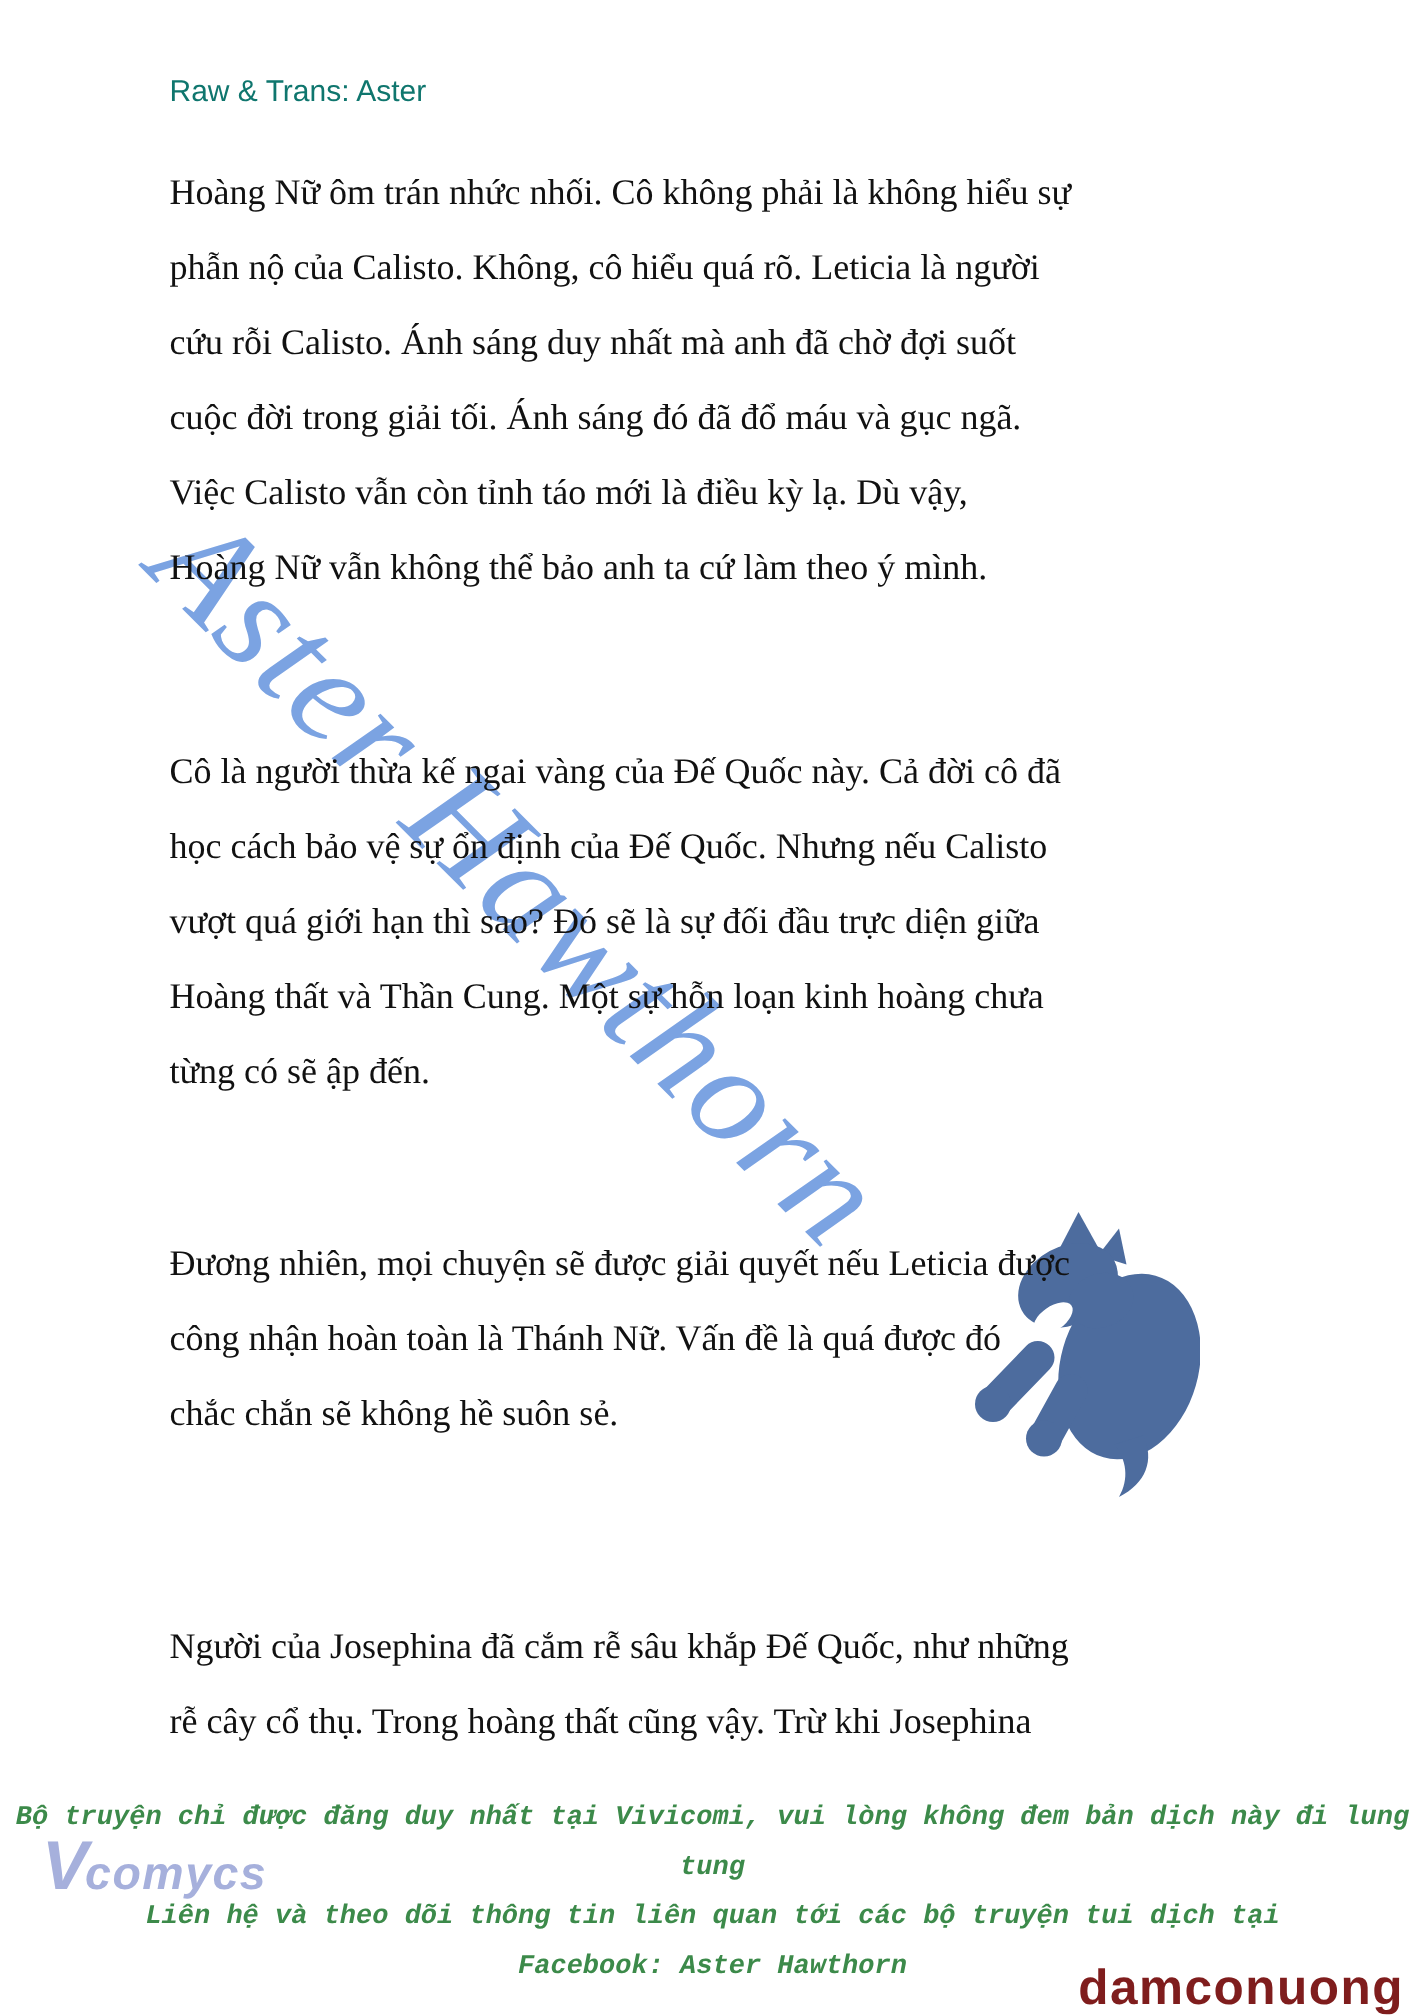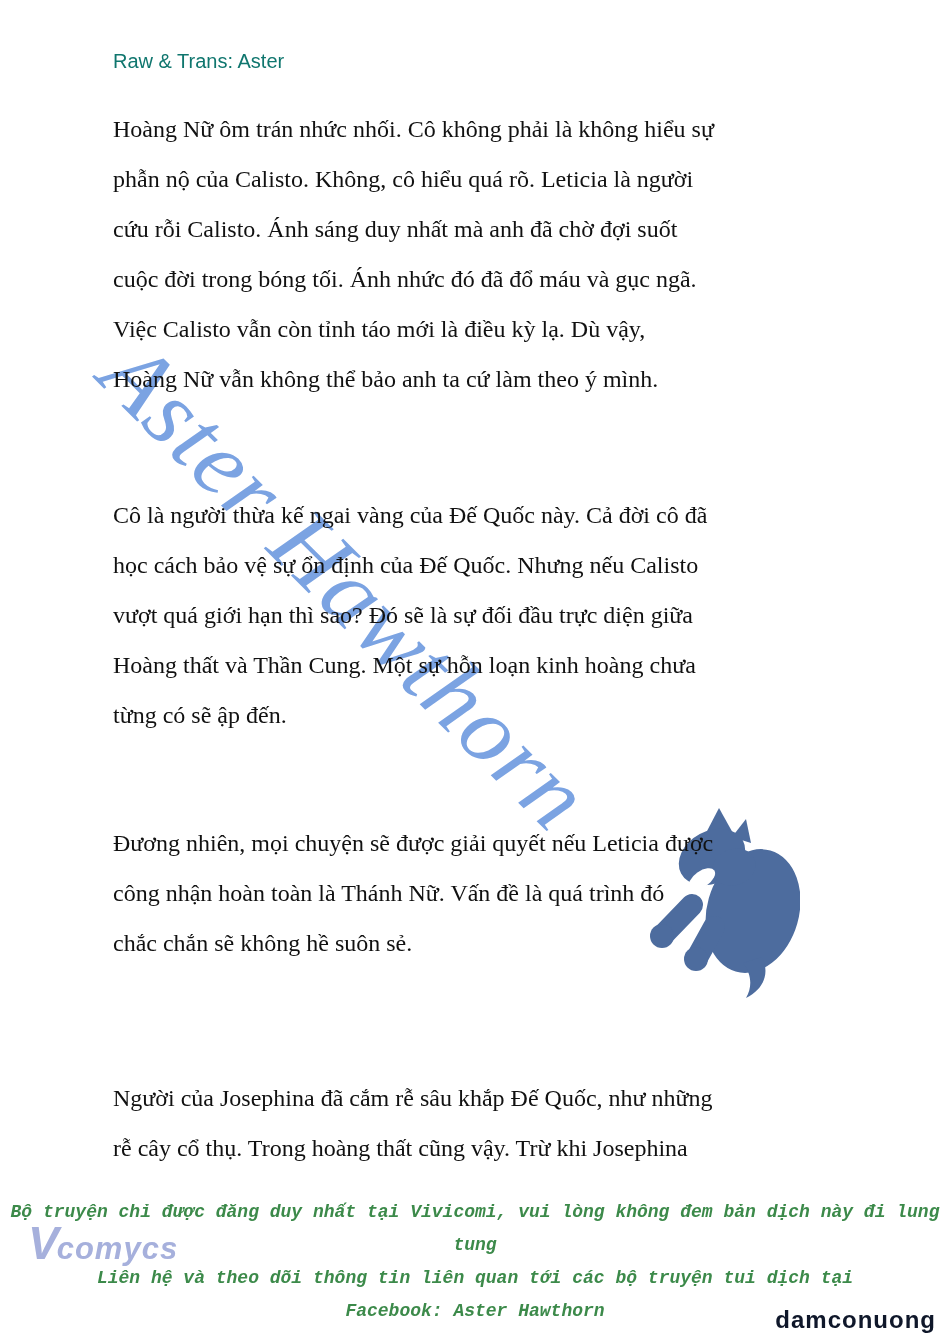--- a/index.html
+++ b/index.html
@@ -37,21 +37,21 @@
   .vcomycs{
     position:absolute;left:28px;top:1220px;z-index:3;
     font-family:"Liberation Sans",sans-serif;font-style:italic;font-weight:bold;
     color:#a6b0dc;white-space:nowrap;line-height:1;
   }
   .vcomycs .v{font-size:46px;letter-spacing:-2px;}
   .vcomycs .rest{font-size:31px;letter-spacing:1px;}
   .damconuong{
     position:absolute;right:14px;top:1306px;z-index:3;
     font-family:"Liberation Sans",sans-serif;font-weight:bold;
-    font-size:24px;color:#0f172a;letter-spacing:1px;
+    font-size:33px;color:#7f1d1d;letter-spacing:1px;
     text-shadow:0 0 3px #ffffff,0 0 6px #ffffff;
     margin-left:32px;
   }
 </style>
 </head>
 <body>
 
 <div class="credit">Raw &amp; Trans: Aster</div>
 
 <div class="watermark">Aster Hawthorn</div>
@@ -79,36 +79,36 @@
     </g>
 
     <ellipse cx="52" cy="74" rx="15" ry="8" transform="rotate(-35 52 74)" fill="#ffffff"></ellipse>
   </svg>
 </div>
 
 <div class="para p1">
   <div class="line">Hoàng Nữ ôm trán nhức nhối. Cô không phải là không hiểu sự</div>
   <div class="line">phẫn nộ của Calisto. Không, cô hiểu quá rõ. Leticia là người</div>
   <div class="line">cứu rỗi Calisto. Ánh sáng duy nhất mà anh đã chờ đợi suốt</div>
-  <div class="line">cuộc đời trong bóng tối. Ánh nhức đó đã đổ máu và gục ngã.</div>
+  <div class="line">cuộc đời trong giải tối. Ánh sáng đó đã đổ máu và gục ngã.</div>
   <div class="line">Việc Calisto vẫn còn tỉnh táo mới là điều kỳ lạ. Dù vậy,</div>
   <div class="line">Hoàng Nữ vẫn không thể bảo anh ta cứ làm theo ý mình.</div>
 </div>
 
 <div class="para p2">
   <div class="line">Cô là người thừa kế ngai vàng của Đế Quốc này. Cả đời cô đã</div>
   <div class="line">học cách bảo vệ sự ổn định của Đế Quốc. Nhưng nếu Calisto</div>
   <div class="line">vượt quá giới hạn thì sao? Đó sẽ là sự đối đầu trực diện giữa</div>
   <div class="line">Hoàng thất và Thần Cung. Một sự hỗn loạn kinh hoàng chưa</div>
   <div class="line">từng có sẽ ập đến.</div>
 </div>
 
 <div class="para p3">
   <div class="line">Đương nhiên, mọi chuyện sẽ được giải quyết nếu Leticia được</div>
-  <div class="line">công nhận hoàn toàn là Thánh Nữ. Vấn đề là quá trình đó</div>
+  <div class="line">công nhận hoàn toàn là Thánh Nữ. Vấn đề là quá được đó</div>
   <div class="line">chắc chắn sẽ không hề suôn sẻ.</div>
 </div>
 
 <div class="para p4">
   <div class="line">Người của Josephina đã cắm rễ sâu khắp Đế Quốc, như những</div>
   <div class="line">rễ cây cổ thụ. Trong hoàng thất cũng vậy. Trừ khi Josephina</div>
 </div>
 
 <div class="footer-note">
   <div>Bộ truyện chỉ được đăng duy nhất tại Vivicomi, vui lòng không đem bản dịch này đi lung tung</div>

